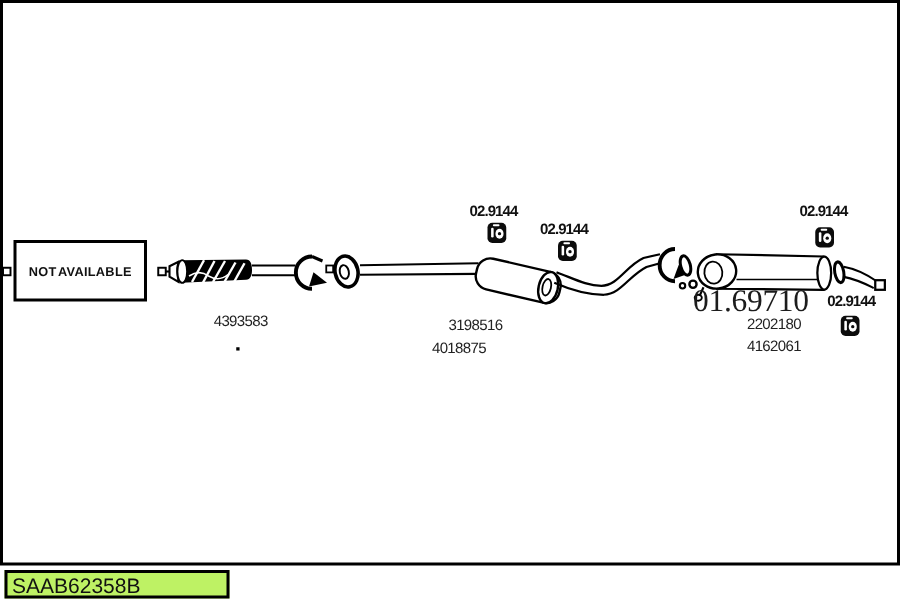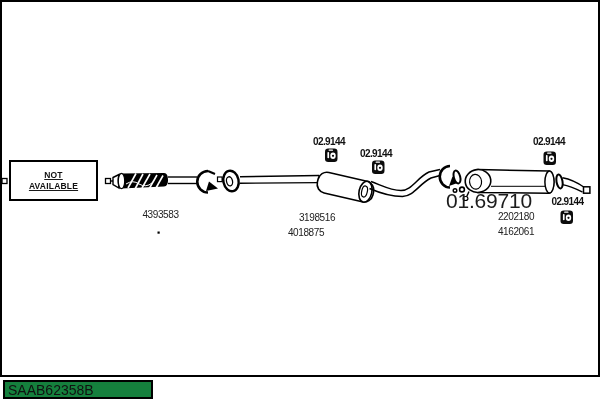--- a/index.html
+++ b/index.html
@@ -7,44 +7,44 @@
     position:relative;width:600px;height:400px;background:#fff;overflow:hidden;
     font-family:"Liberation Sans",sans-serif;color:#1a1a1a;
   }
   .abs{position:absolute;}
   .main-frame{
     left:0;top:0;width:596px;height:373px;border:2px solid #000;background:#fff;
   }
   .artwork{left:0;top:0;width:600px;height:400px;}
   .na-box{
     left:9px;top:160px;width:85px;height:37px;border:2px solid #000;
-    display:flex;flex-direction:column;align-items:center;justify-content:center;
-    gap:1px;background:#fff;text-decoration:underline;
+    display:flex;align-items:center;justify-content:center;
+    gap:1px;background:#fff;
   }
   .na-box span{
     font-size:8.5px;font-weight:bold;letter-spacing:.2px;line-height:10px;color:#111;
   }
   .part-num{
     line-height:1;white-space:nowrap;color:#1c1c1c;letter-spacing:-0.2px;
   }
   .pn-0{left:8px;top:201px;font-size:22px;}
   .pn-1{left:113px;top:191px;font-size:22px;}
   .pn-2{left:271px;top:190px;font-size:20px;}
-  .pn-3{left:446px;top:190px;font-size:21px;}
+  .pn-3{left:462px;top:190px;font-size:21px;font-family:Liberation Serif, serif;}
   .ref-num{
     width:42px;text-align:center;font-size:10px;letter-spacing:-0.4px;
     line-height:1;color:#222;white-space:nowrap;
   }
   .clamp-label{
     width:40px;text-align:center;font-size:10px;font-weight:bold;
     letter-spacing:-0.6px;line-height:1;color:#111;white-space:nowrap;
   }
   .footer-box{
     left:3px;top:380px;width:143px;height:14px;border:2px solid #000;
-    background:#15803d;font-size:14px;line-height:14px;padding:1px 0 0 3px;color:#111;
+    background:#bef264;font-size:14px;line-height:14px;padding:1px 0 0 3px;color:#111;
     white-space:nowrap;
   }
 </style>
 </head>
 <body>
 
 <div id="canvas">
 
   <div class="abs main-frame"></div>
 

